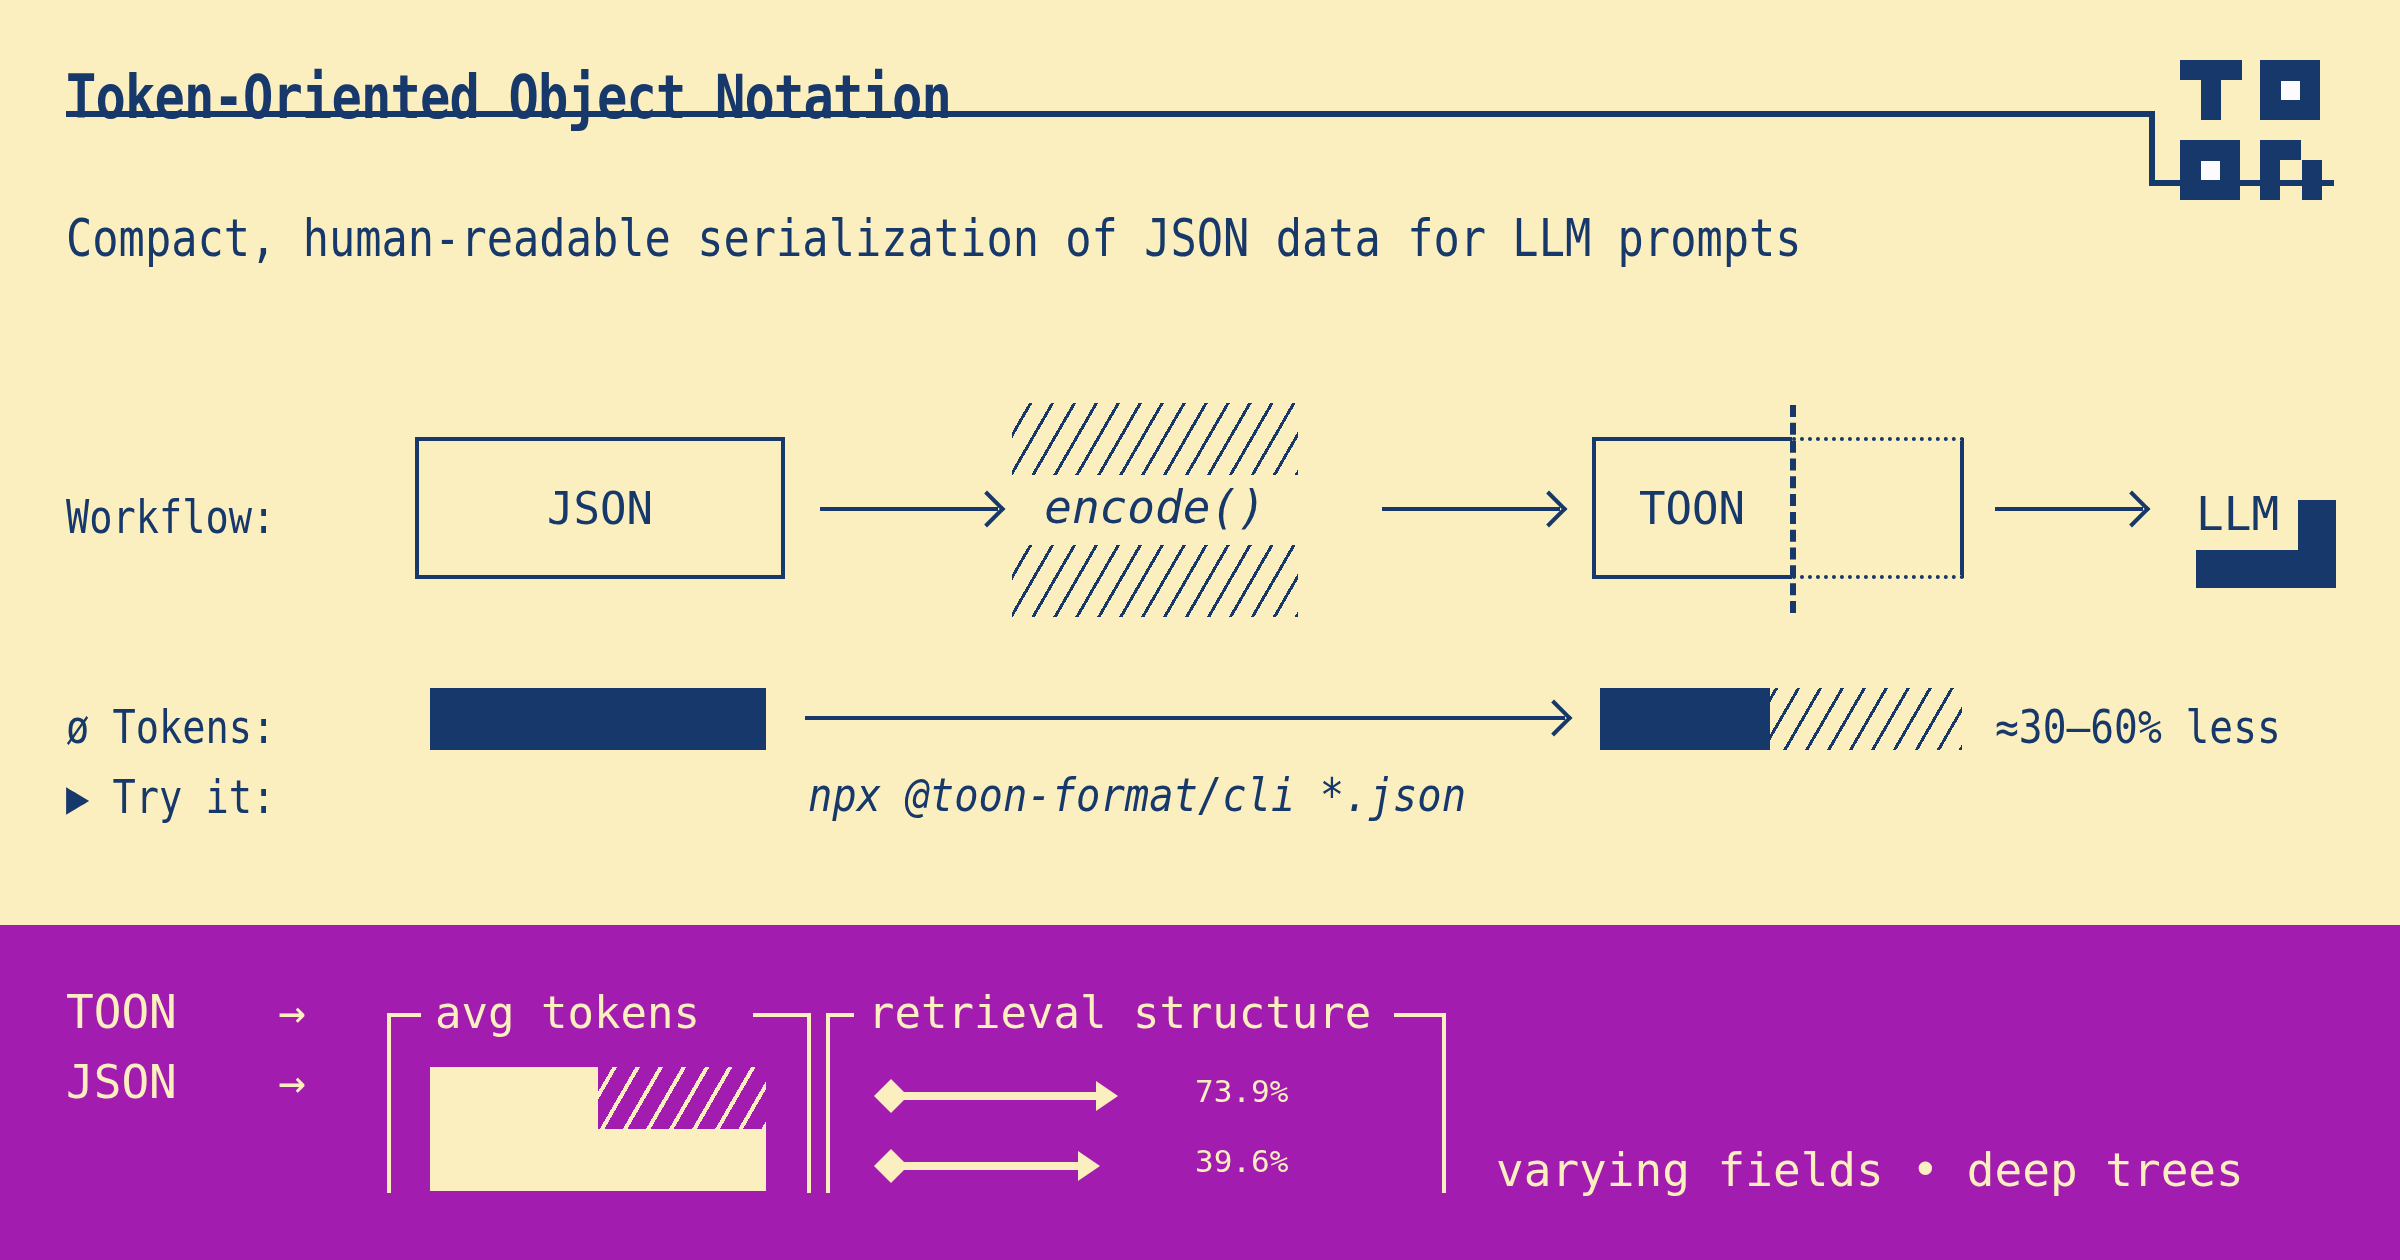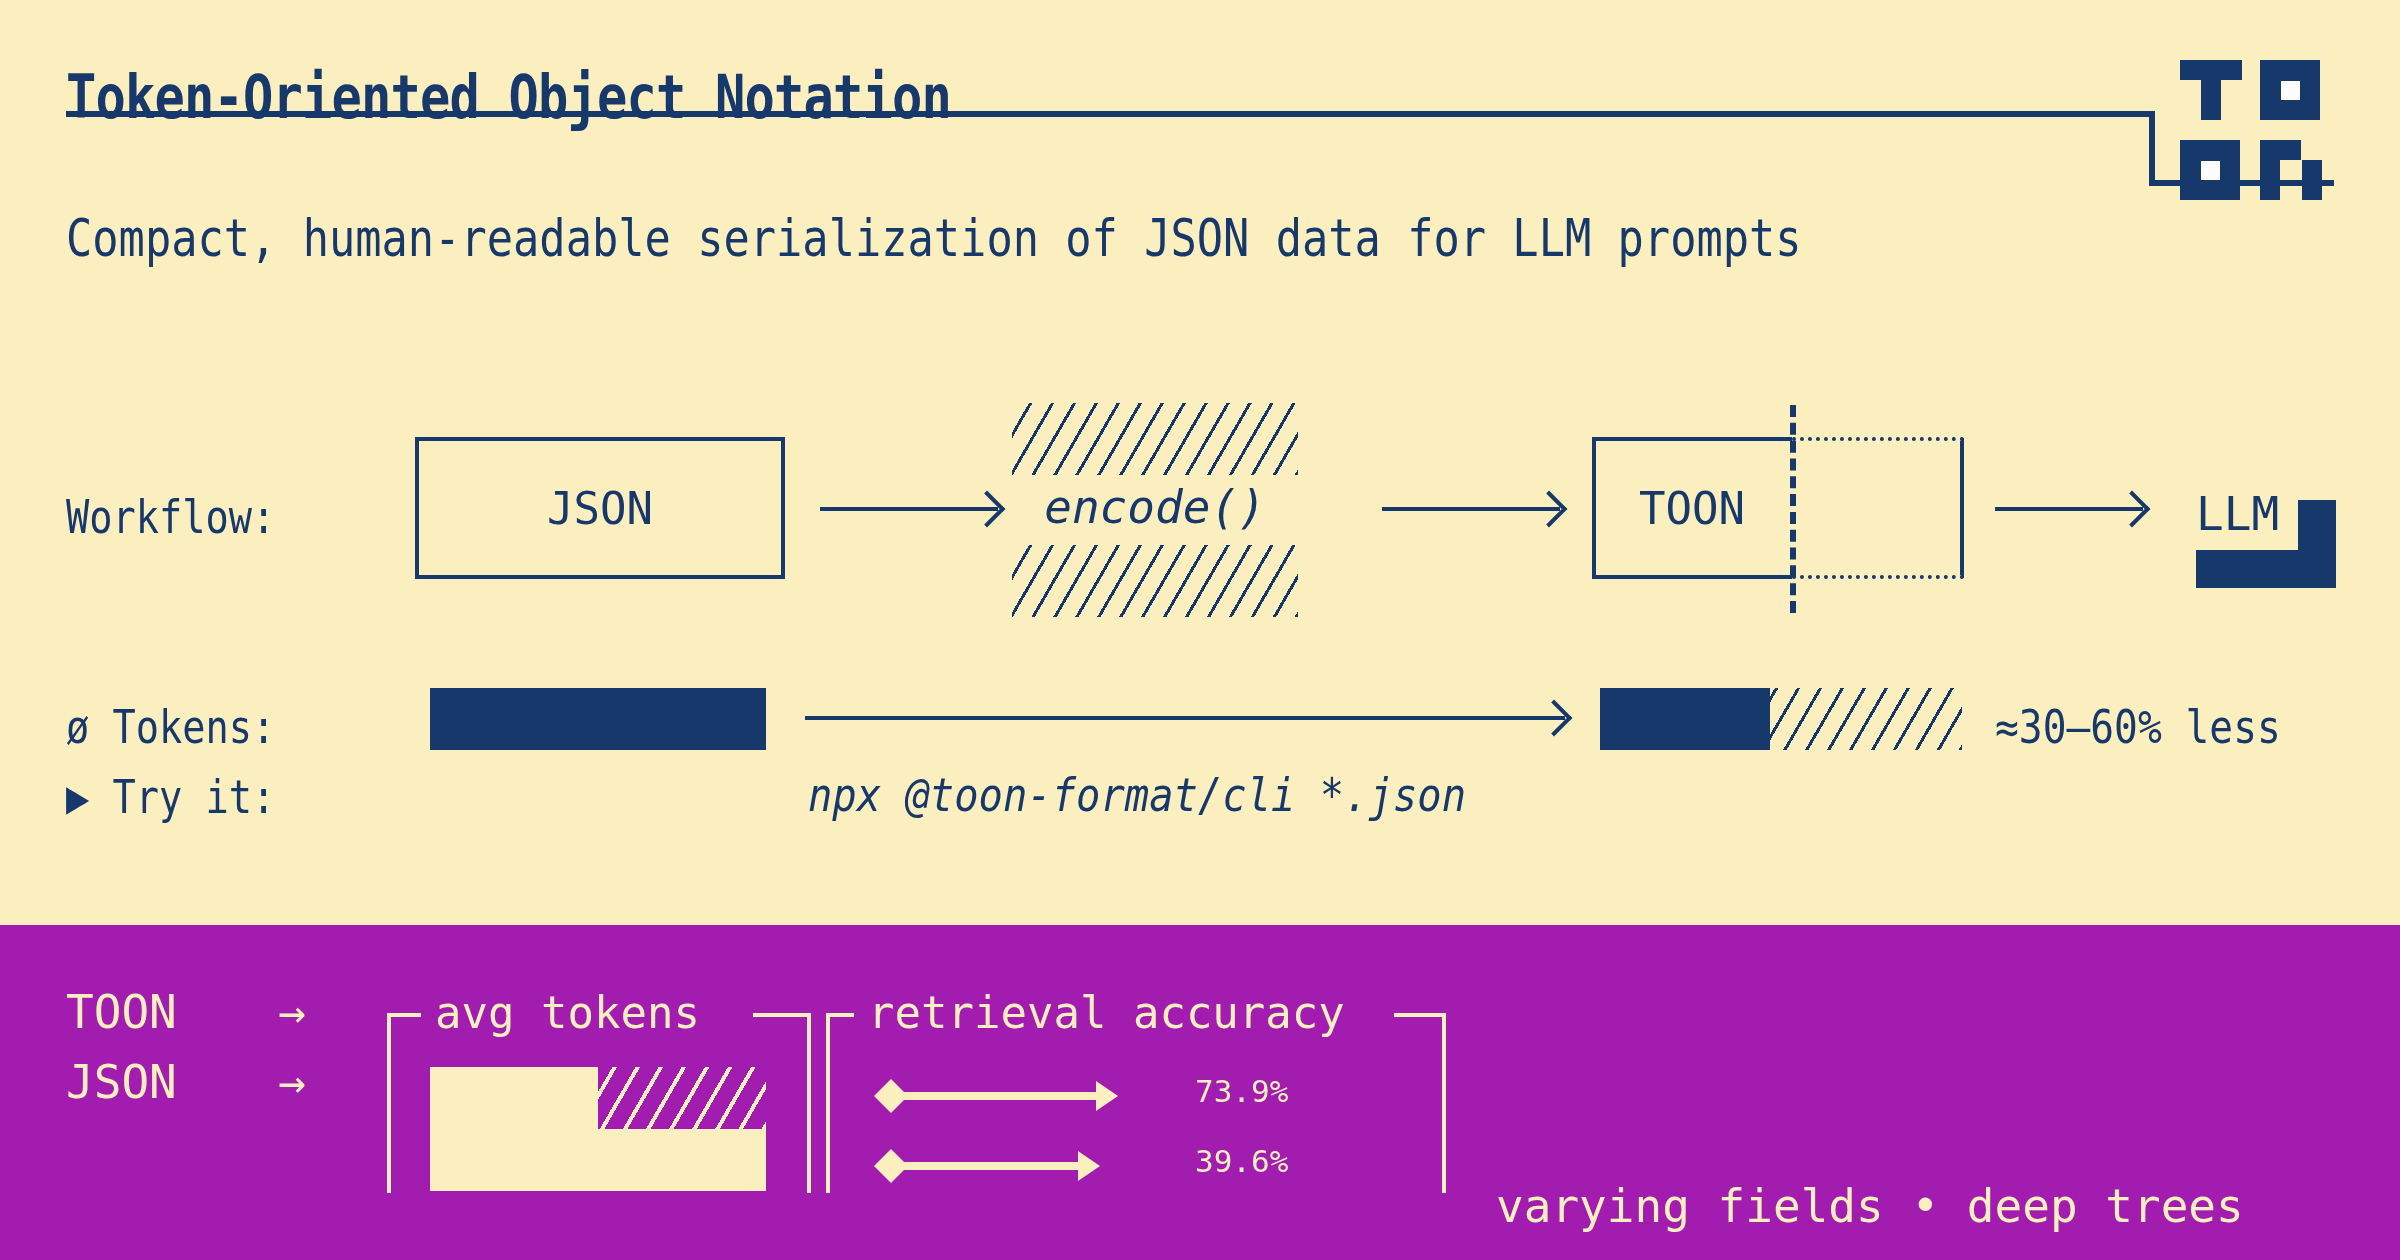--- a/index.html
+++ b/index.html
@@ -201,26 +201,26 @@
     <div class="abs" style="left:430px;top:142px;width:168px;height:62px;background:#FCEFBF;"></div>
     <div class="abs hatch-light" style="left:598px;top:142px;width:168px;height:62px;"></div>
 
     <div class="abs" style="left:430px;top:204px;width:336px;height:62px;background:#FCEFBF;"></div>
 
     <div class="bracket" style="left:826px;top:88px;width:620px;height:180px;">
       <div class="vl"></div>
       <div class="ht" style="left:0;width:28px;"></div>
       <div class="ht" style="right:0;width:52px;"></div>
       <div class="vr"></div>
-      <div class="cap" style="left:42px;">retrieval accuracy</div>
+      <div class="cap" style="left:42px;">retrieval structure</div>
     </div>
     <div class="diamond" style="left:879px;top:159px;"></div>
     <div class="arrow-l" style="left:892px;top:167px;width:208px;"></div>
     <div class="pct" style="left:1195px;top:148px;">73.9%</div>
 
     <div class="diamond" style="left:879px;top:229px;"></div>
     <div class="arrow-l" style="left:892px;top:237px;width:190px;"></div>
     <div class="pct" style="left:1195px;top:218px;">39.6%</div>
 
-    <div class="bf-line" style="left:1496px;top:218px;margin-top:36px;">varying fields • deep trees</div>
+    <div class="bf-line" style="left:1496px;top:218px;">varying fields • deep trees</div>
 
   </div>
 </div>
 
 </body></html>

